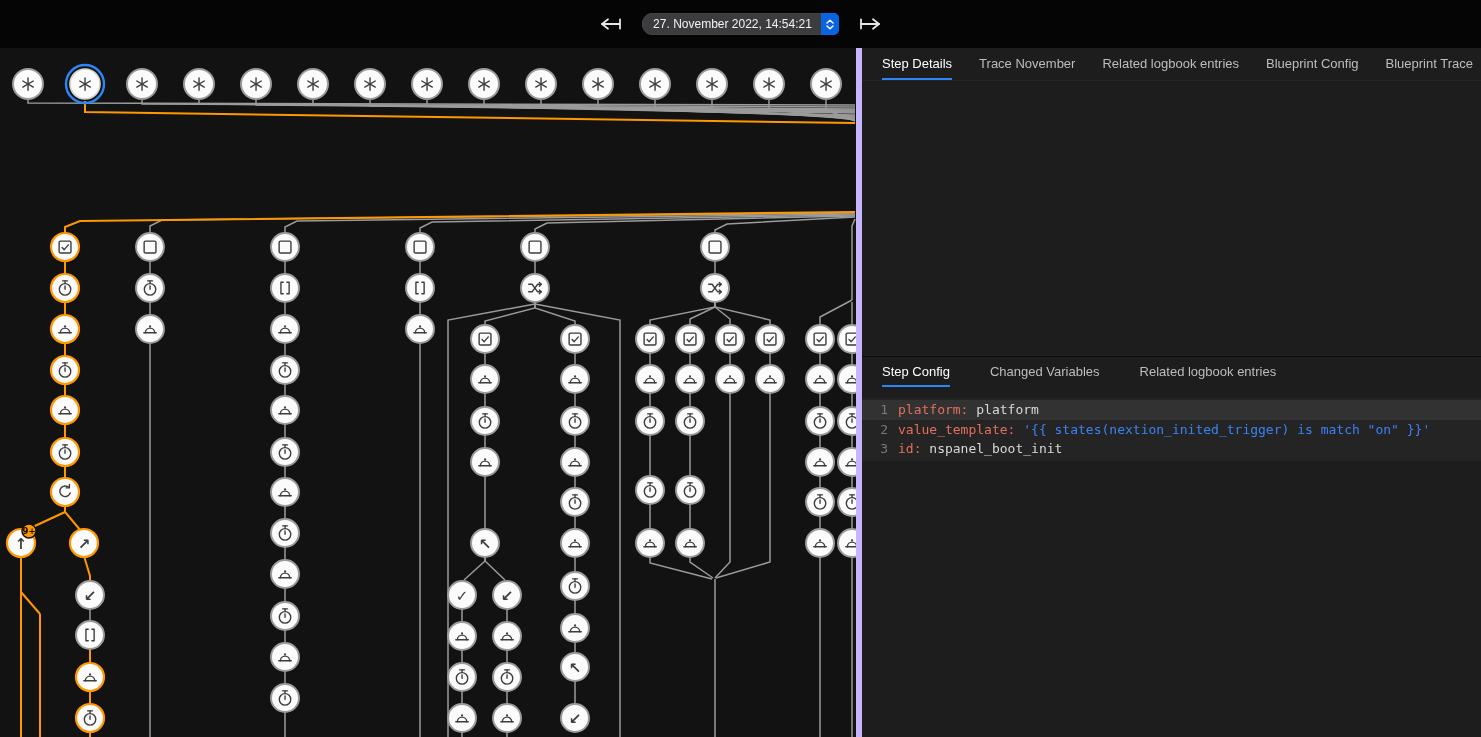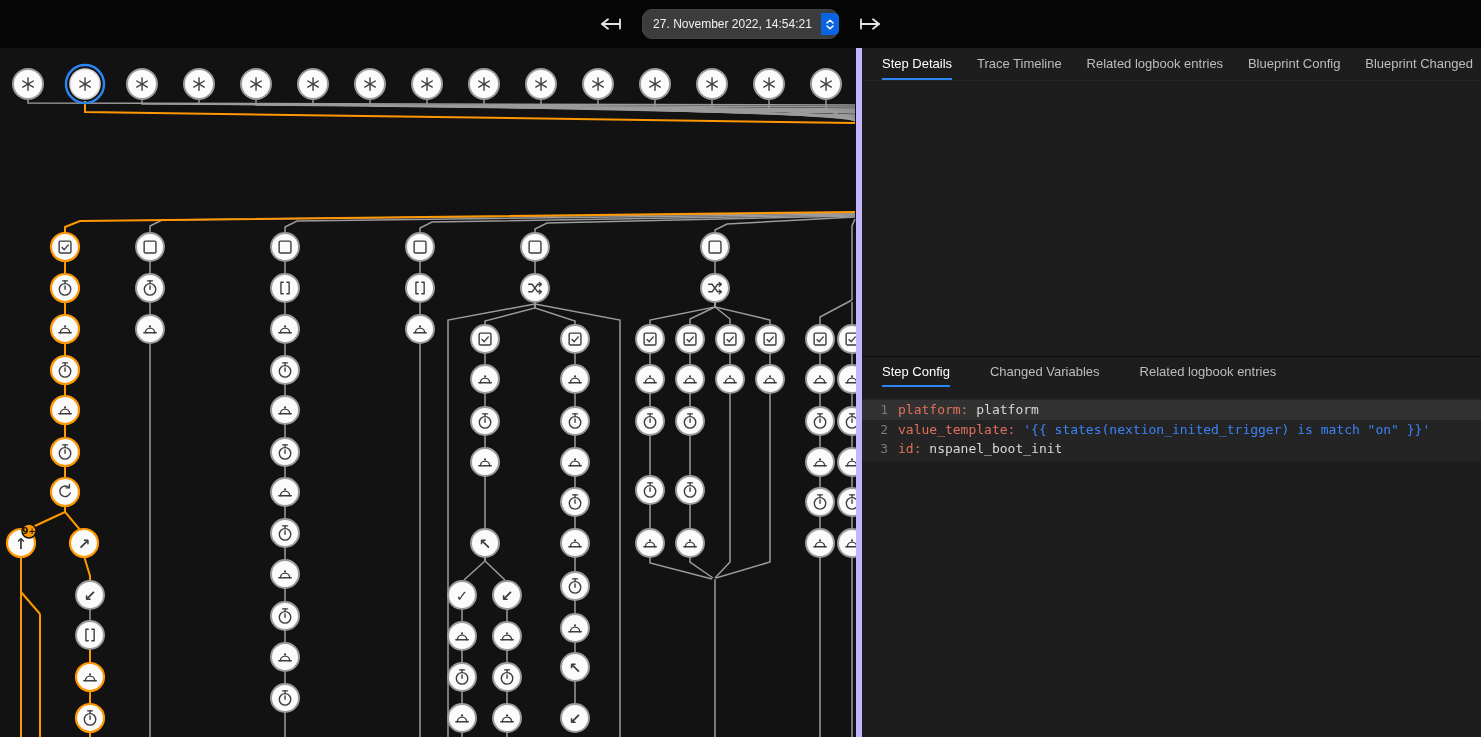--- a/index.html
+++ b/index.html
@@ -4,21 +4,21 @@
 <style>
   html,body{margin:0;padding:0;background:#0a0a0a;}
   body{width:1481px;height:737px;position:relative;overflow:hidden;
        font-family:"Liberation Sans", sans-serif;}
 
   
   .topbar{position:absolute;left:0;top:0;width:1481px;height:48px;background:#050505;z-index:10;}
   .trace-picker{position:absolute;left:0;top:0;width:100%;height:48px;
                 display:flex;align-items:center;justify-content:center;gap:18px;}
   .nav-arrow{width:26px;height:16px;display:flex;align-items:center;justify-content:center;cursor:pointer;}
-  .trace-select{display:flex;align-items:center;height:30px;background:#3c3c3e;border-radius:11px;
+  .trace-select{display:flex;align-items:center;height:22px;background:#3c3c3e;border-radius:11px;
                 padding-left:11px;cursor:pointer;box-shadow:0 0 0 0.5px #4a4a4c inset;}
   .trace-select .ts-label{font-size:12px;color:#f2f2f2;white-space:nowrap;}
   .ts-stepper{margin-left:9px;width:18px;height:22px;background:#0a63e0;border-radius:0 5px 5px 0;
               display:flex;flex-direction:column;align-items:center;justify-content:center;gap:1px;}
 
   
   .graph-area{position:absolute;left:0;top:48px;width:856px;height:689px;background:#121212;z-index:1;}
   .graph-area svg{display:block;}
   .edge{fill:none;}
   .e-idle{stroke:#9b9b9b;stroke-width:1.5;}
@@ -979,24 +979,24 @@
             <polyline points="15,2.2 21,7 15,11.8"></polyline>
         </g>
       </svg>
     </div>
   </div>
 </div>
 
 <div class="right-panel">
   <div class="tabbar-top" id="tabs-top">
       <span class="tab active">Step Details</span>
-      <span class="tab">Trace Timeline</span>
+      <span class="tab">Trace November</span>
       <span class="tab">Related logbook entries</span>
       <span class="tab">Blueprint Config</span>
-      <span class="tab">Blueprint Changed</span>
+      <span class="tab">Blueprint Trace</span>
     </div>
 
   <div class="config-section">
     <div class="tabbar-low" id="tabs-low">
         <span class="tab active">Step Config</span>
         <span class="tab">Changed Variables</span>
         <span class="tab">Related logbook entries</span>
       </div>
     <div class="code" id="code">
         <div class="cline hl">

